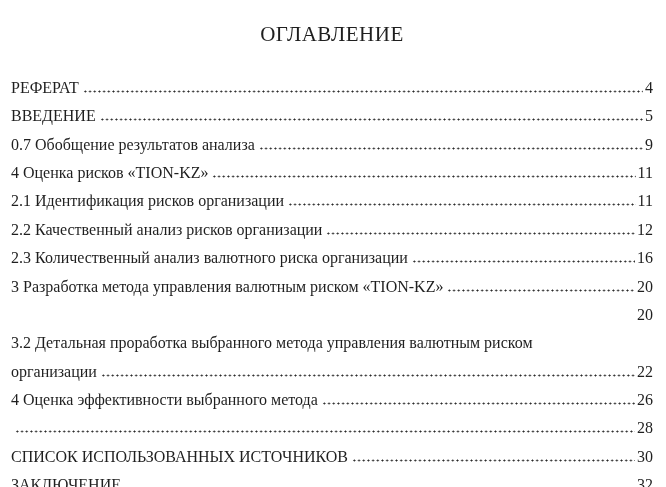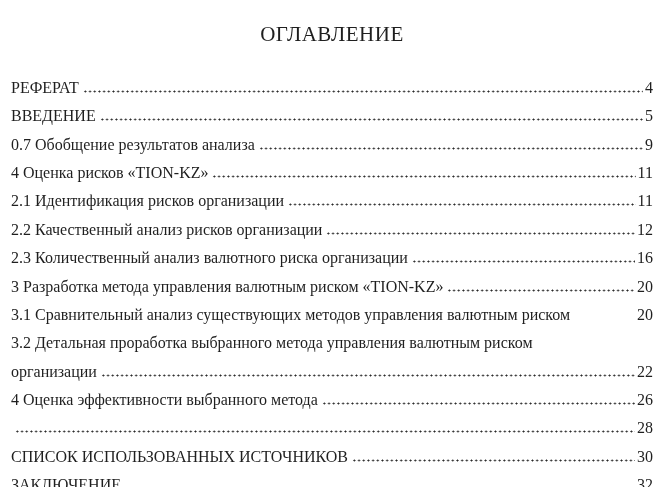--- a/index.html
+++ b/index.html
@@ -104,21 +104,20 @@
         <span class="toc-text">2.3 Количественный анализ валютного риска организации</span>
         <span class="toc-dots"></span>
         <span class="toc-page">16</span>
       </div>
       <div class="toc-row">
         <span class="toc-text">3 Разработка метода управления валютным риском «TION-KZ»</span>
         <span class="toc-dots"></span>
         <span class="toc-page">20</span>
       </div>
       <div class="toc-row">
-        <span class="toc-text">3.1 Сравнительный анализ существующих методов управления валютным риском</span>
         <span class="toc-dots no-dots"></span>
         <span class="toc-page">20</span>
       </div>
       <div class="toc-row">
         <span class="toc-text">3.2 Детальная проработка выбранного метода управления валютным риском</span>
       </div>
       <div class="toc-row">
         <span class="toc-text">организации</span>
         <span class="toc-dots"></span>
         <span class="toc-page">22</span>

